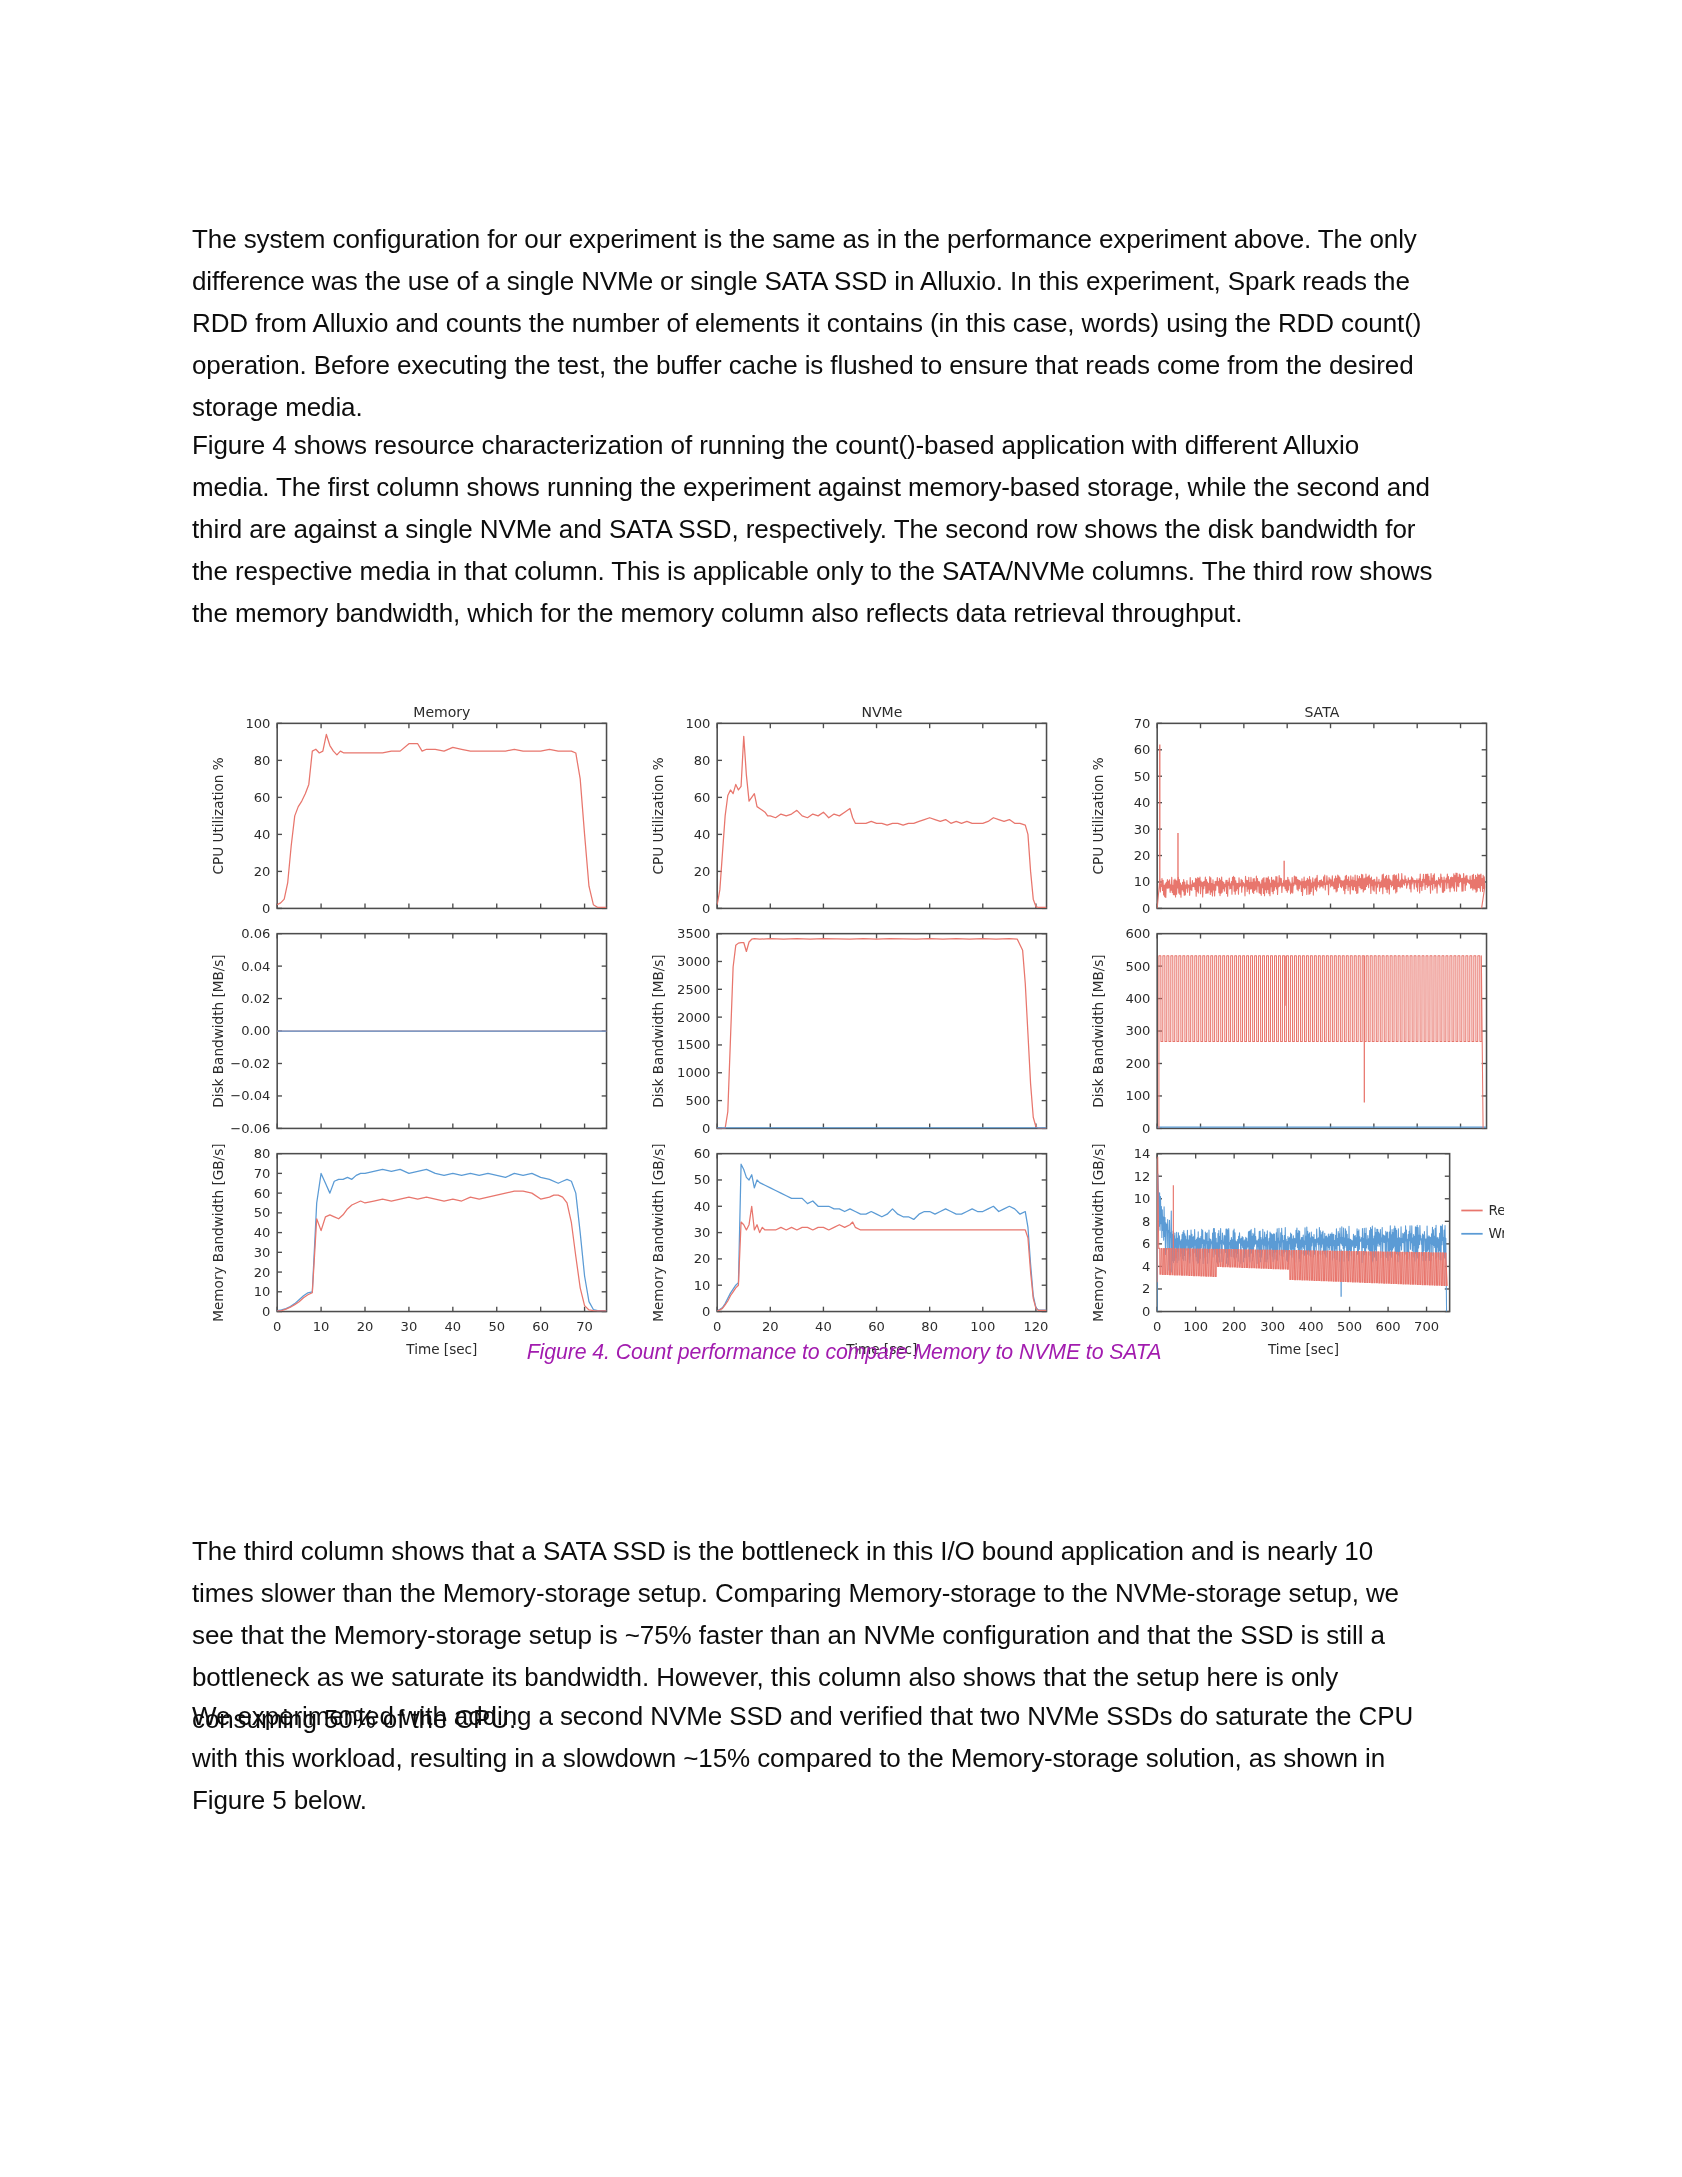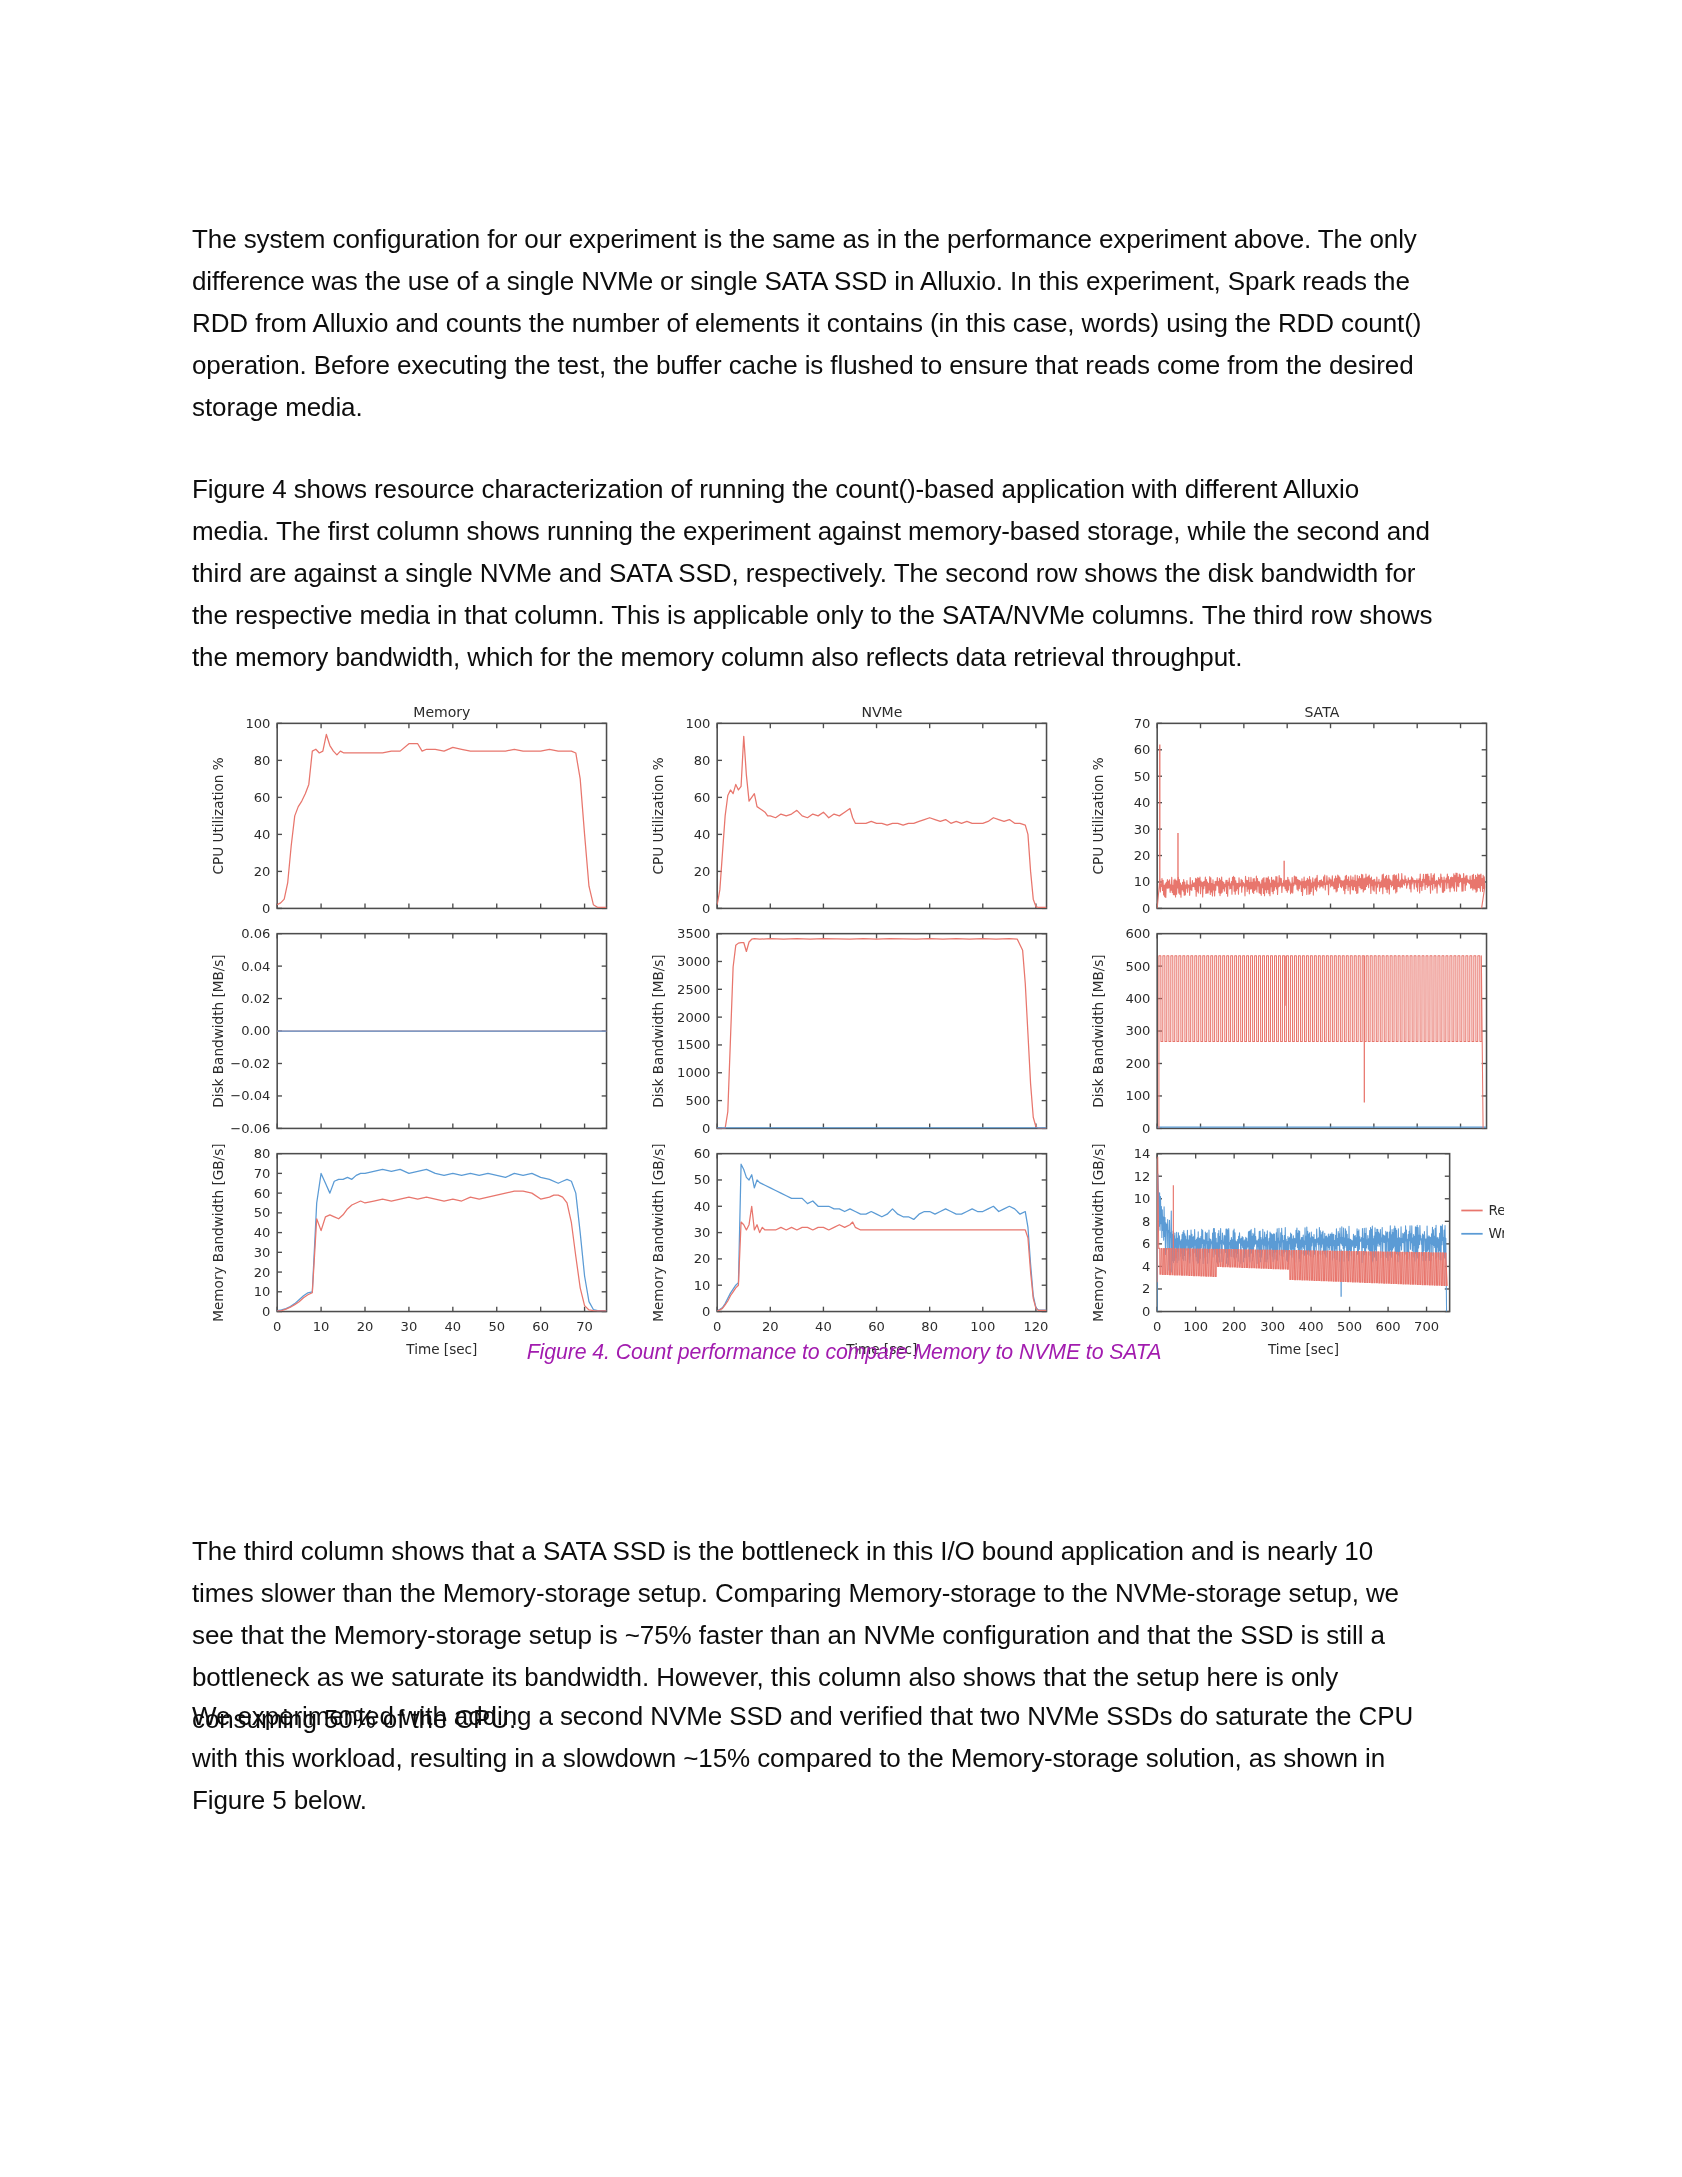--- a/index.html
+++ b/index.html
@@ -27,21 +27,21 @@
     left: 192px;
     width: 1245px;
     font-size: 26px;
     line-height: 42px;
     color: #0d0d0d;
     font-family: "Liberation Sans", sans-serif;
     text-align: left;
     letter-spacing: -0.1px;
   }
   #para-1 { top: 192px; }
-  #para-2 { top: 460px; margin-top: 8px; }
+  #para-2 { top: 416px; margin-top: 8px; }
   #para-3 { top: 1504px; }
   #para-4 { top: 1669px; }
 
   .figure-block {
     position: absolute;
     left: 184px;
     top: 702px;
     width: 1320px;
     height: 679px;
   }

